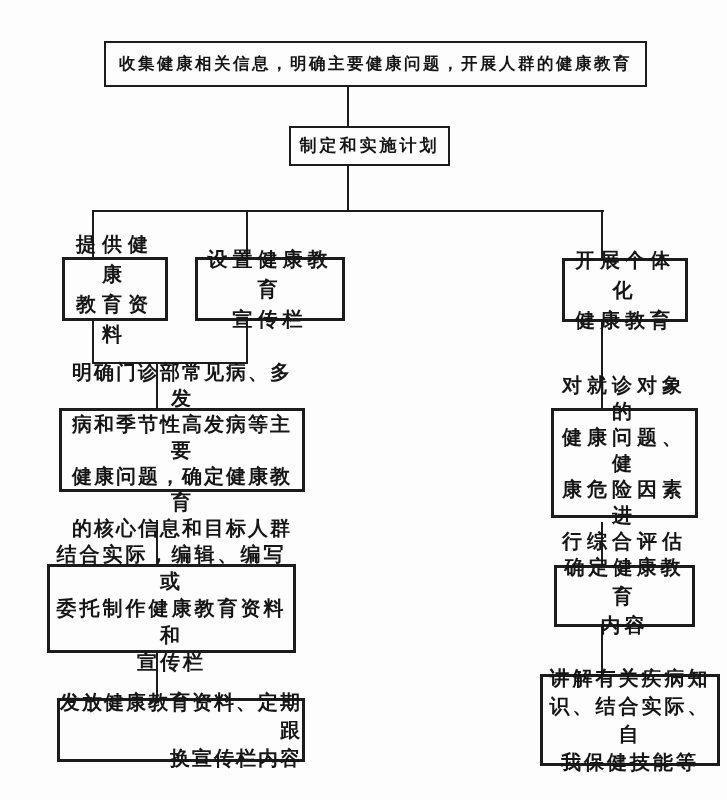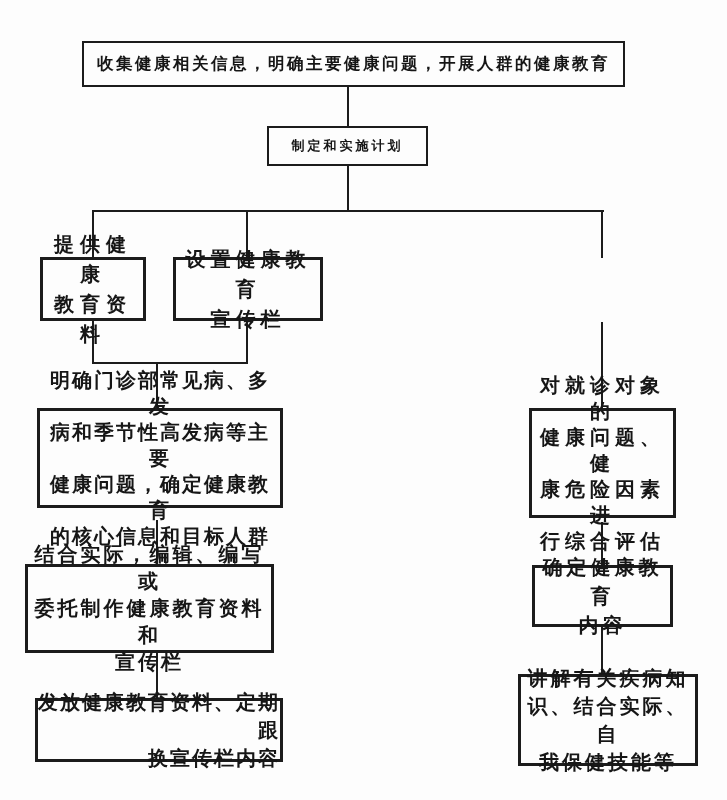--- a/index.html
+++ b/index.html
@@ -19,38 +19,39 @@
   .node {
     position: absolute;
     box-sizing: border-box;
     background: #fdfdfd;
     border: 2px solid #1c1c1c;
     display: flex;
     align-items: center;
     justify-content: center;
     text-align: center;
     z-index: 2;
+    margin-left: 22px;
   }
   .node .label {
     white-space: pre-line;
     font-weight: 700;
     font-size: 20px;
     line-height: 28px;
     letter-spacing: 2px;
   }
   .thick { border-width: 3px; }
   .edge {
     position: absolute;
     background: #1c1c1c;
     z-index: 1;
   }
 
   
   .n-collect .label   { font-size: 16.5px; letter-spacing: 2.5px; line-height: 22px; }
-  .n-plan .label      { font-size: 13px;   letter-spacing: 3px;   line-height: 22px; }
+  .n-plan .label      { font-size: 17px;   letter-spacing: 3px;   line-height: 22px; }
   .n-provide .label   { letter-spacing: 6px; line-height: 30px; }
   .n-board .label     { letter-spacing: 5px; line-height: 30px; }
   .n-individual .label{ letter-spacing: 5px; line-height: 30px; }
   .n-identify .label  { letter-spacing: 2px; line-height: 26px; }
   .n-produce .label   { letter-spacing: 3px; line-height: 27px; }
   .n-distribute .label{ letter-spacing: 2px; line-height: 28px; text-align: right; }
   .n-assess .label    { letter-spacing: 5px; line-height: 26px; }
   .n-content .label   { letter-spacing: 4px; line-height: 29px; }
   .n-explain .label   { letter-spacing: 3px; line-height: 28px; }
 </style>
@@ -70,22 +71,26 @@
   <div class="node thick n-provide" style="left:40px; top:257px; width:106px; height:64px;">
     <span class="label">提供健康
 教育资料</span>
   </div>
 
   <div class="node thick n-board" style="left:173px; top:257px; width:150px; height:64px;">
     <span class="label">设置健康教育
 宣传栏</span>
   </div>
 
+  <div class="node thick n-individual" style="left:540px; top:258px; width:126px; height:64px;">
+    <span class="label">开展个体化
+健康教育</span>
+  </div>
 
-  <div class="node thick n-identify" style="left:37px; top:408px; width:246px; height:100px;">
+  <div class="node thick n-identify" style="left:37px; top:408px; width:246px; height:84px;">
     <span class="label">明确门诊部常见病、多发
 病和季节性高发病等主要
 健康问题，确定健康教育
 的核心信息和目标人群</span>
   </div>
 
   <div class="node thick n-produce" style="left:25px; top:564px; width:249px; height:89px;">
     <span class="label">结合实际，编辑、编写或
 委托制作健康教育资料和
 宣传栏</span>

